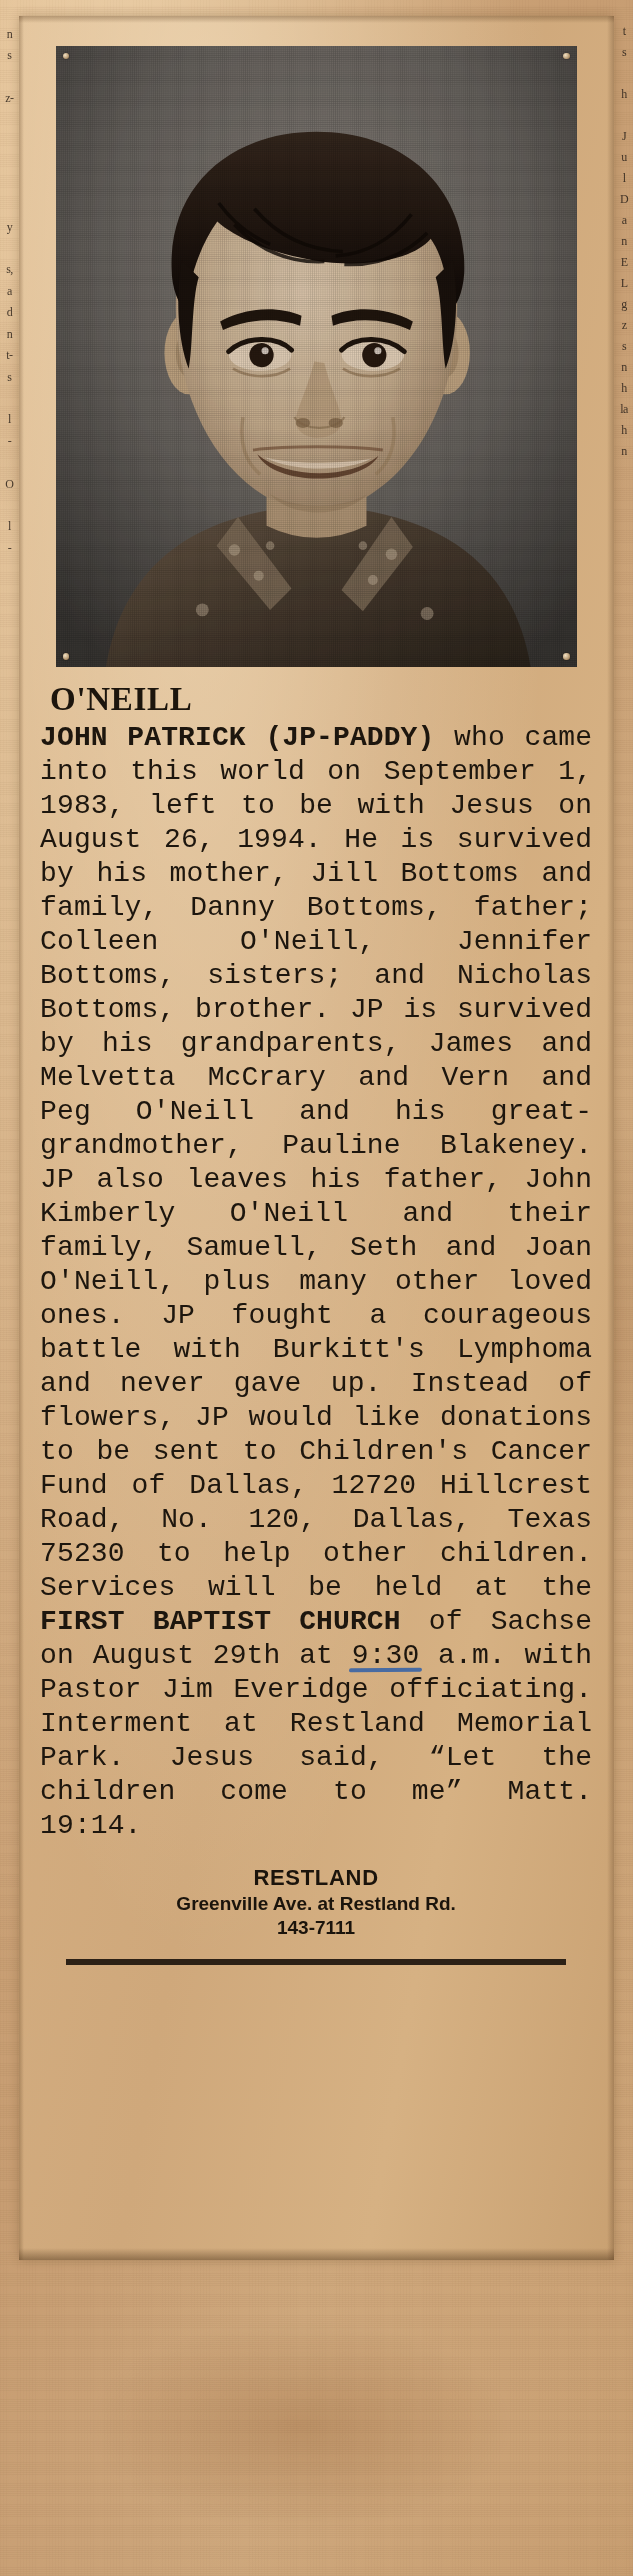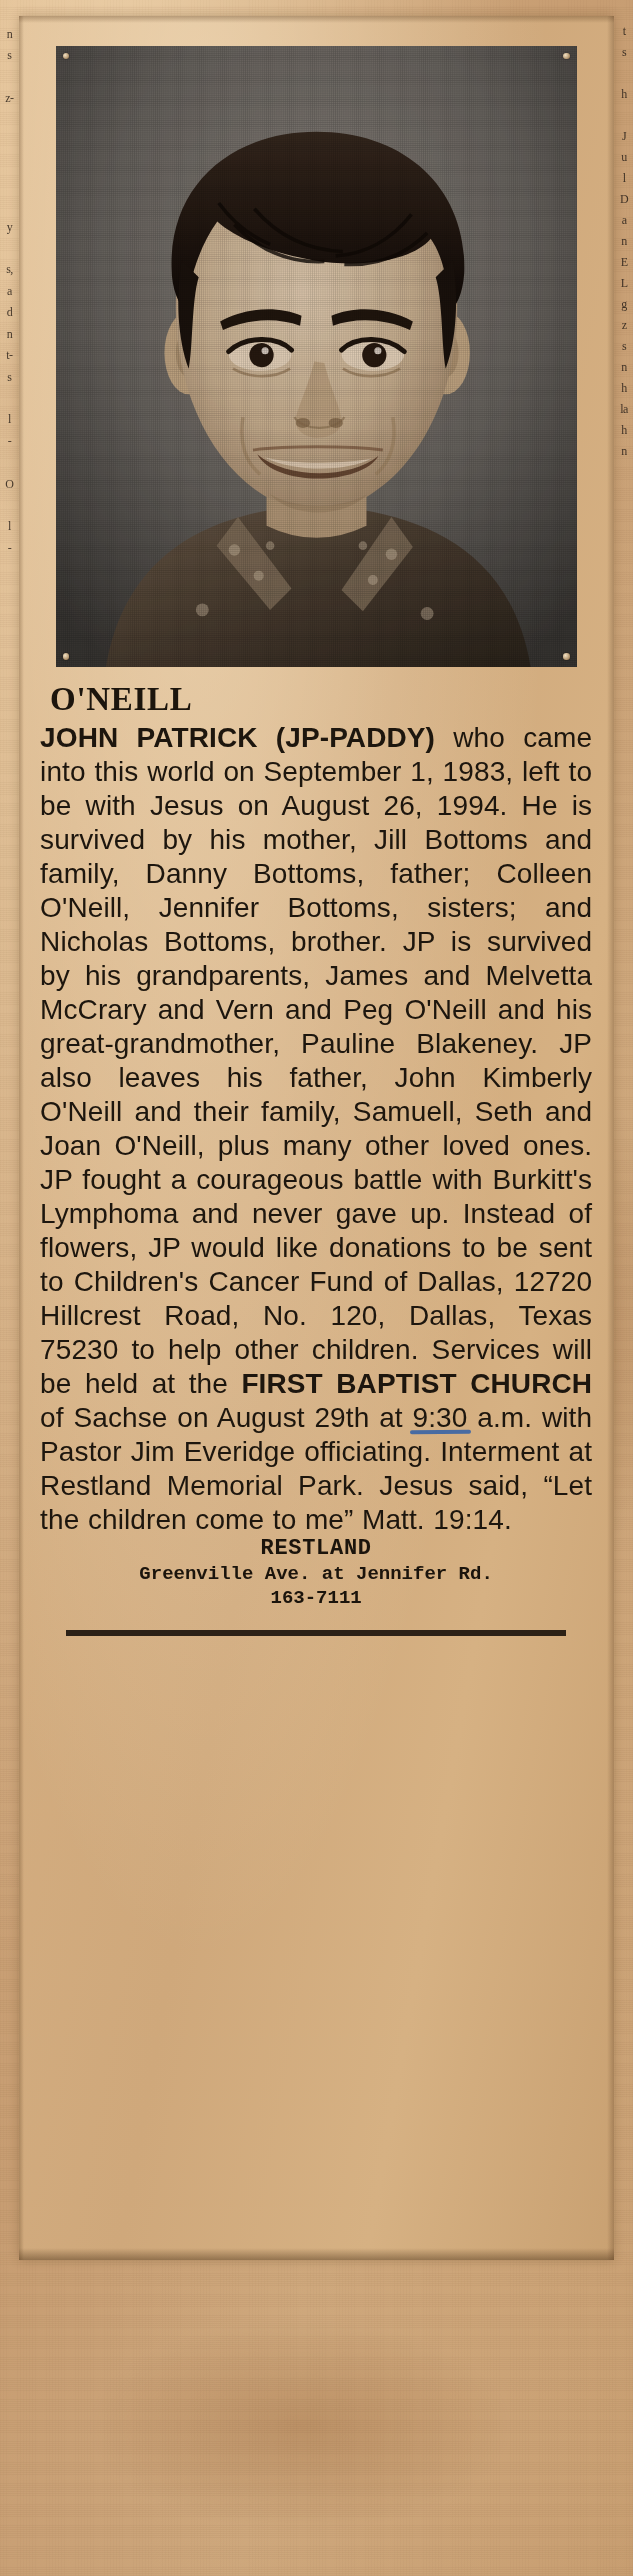--- a/index.html
+++ b/index.html
@@ -168,21 +168,21 @@
   .surname {
     font-family: "Liberation Serif", serif;
     font-size: 33px;
     font-weight: 700;
     letter-spacing: 0.7px;
     line-height: 1.05;
     margin: 0 0 4.3px 10px;
     color: #1c150d;
   }
   .body-text {
-    font-family: Liberation Sans, sans-serif;
+    font-family: Liberation Mono, monospace;
     font-size: 28px;
     line-height: 34px;
     text-align: justify;
     text-justify: inter-word;
     letter-spacing: 0.1px;
     color: #1d160e;
     margin: 0;
     word-spacing: 0.7px;
   }
   .body-text .caps { font-weight: 700; }
@@ -198,23 +198,23 @@
     bottom: 1.4px;
     height: 3.6px;
     background: #2f5fa8;
     border-radius: 2.1px;
     opacity: 0.85;
     transform: rotate(-0.6deg);
   }
 
   
   .home {
-    margin-top: 0;
+    margin-top: 23px;
     text-align: center;
-    font-family: Liberation Mono, monospace;
+    font-family: Liberation Sans, sans-serif;
     color: #1b140c;
   }
   .home-name {
     font-size: 22px;
     font-weight: 700;
     letter-spacing: 0.7px;
     line-height: 1.1;
   }
   .home-addr {
     font-size: 19px;
@@ -418,21 +418,21 @@
 
     <div class="obit">
       <div class="surname">O'NEILL</div>
 
       <p class="body-text">
         <span class="caps">JOHN PATRICK (JP-PADDY)</span><span> who came into this world on September 1, 1983, left to be with Jesus on August 26, 1994. He is survived by his mother, Jill Bottoms and family, Danny Bottoms, father; Colleen O'Neill, Jennifer Bottoms, sisters; and Nicholas Bottoms, brother. JP is survived by his grandparents, James and Melvetta McCrary and Vern and Peg O'Neill and his great-grandmother, Pauline Blakeney. JP also leaves his father, John Kimberly O'Neill and their family, Samuell, Seth and Joan O'Neill, plus many other loved ones. JP fought a courageous battle with Burkitt's Lymphoma and never gave up. Instead of flowers, JP would like donations to be sent to Children's Cancer Fund of Dallas, 12720 Hillcrest Road, No. 120, Dallas, Texas 75230 to help other children. Services will be held at the </span><span class="caps">FIRST BAPTIST CHURCH</span><span> of Sachse on August 29th at </span><span class="underline-blue">9:30</span><span> a.m. with Pastor Jim Everidge officiating. Interment at Restland Memorial Park. Jesus said, “Let the children come to me” Matt. 19:14.</span>
       </p>
 
       <div class="home">
         <div class="home-name">RESTLAND</div>
-        <div class="home-addr">Greenville Ave. at Jennifer Rd.</div>
-        <div class="home-phone">163-7111</div>
+        <div class="home-addr">Greenville Ave. at Restland Rd.</div>
+        <div class="home-phone">143-7111</div>
       </div>
 
       <div class="rule"></div>
     </div>
   </div>
 </div>
 
 
 </body></html>

